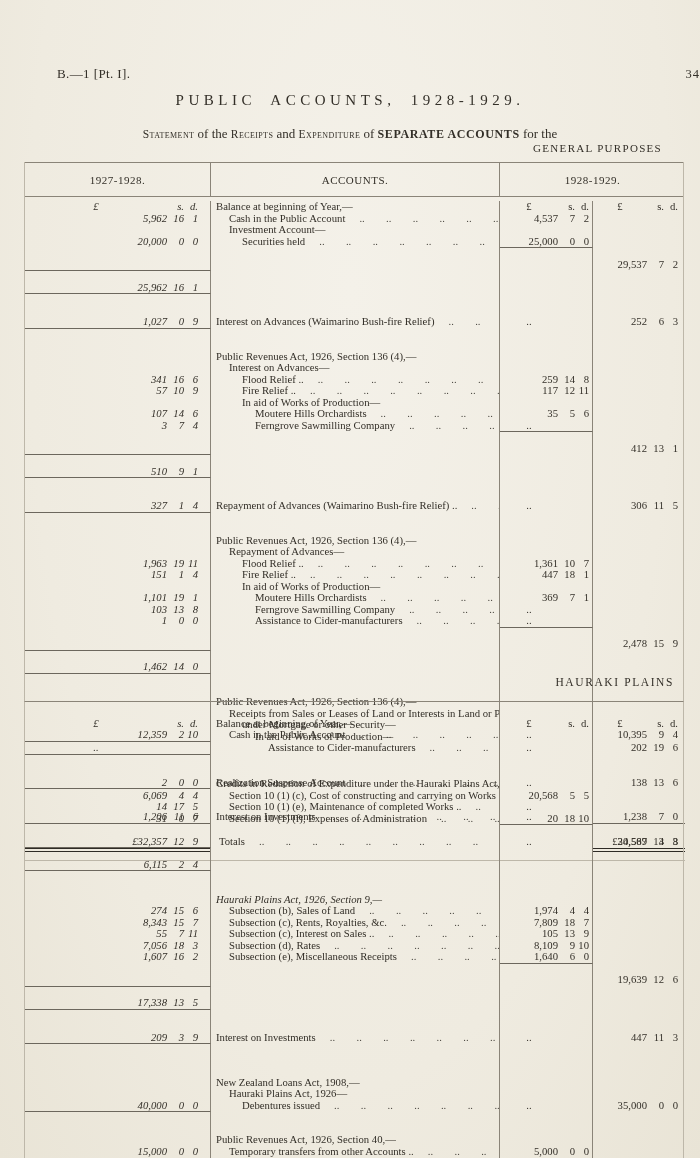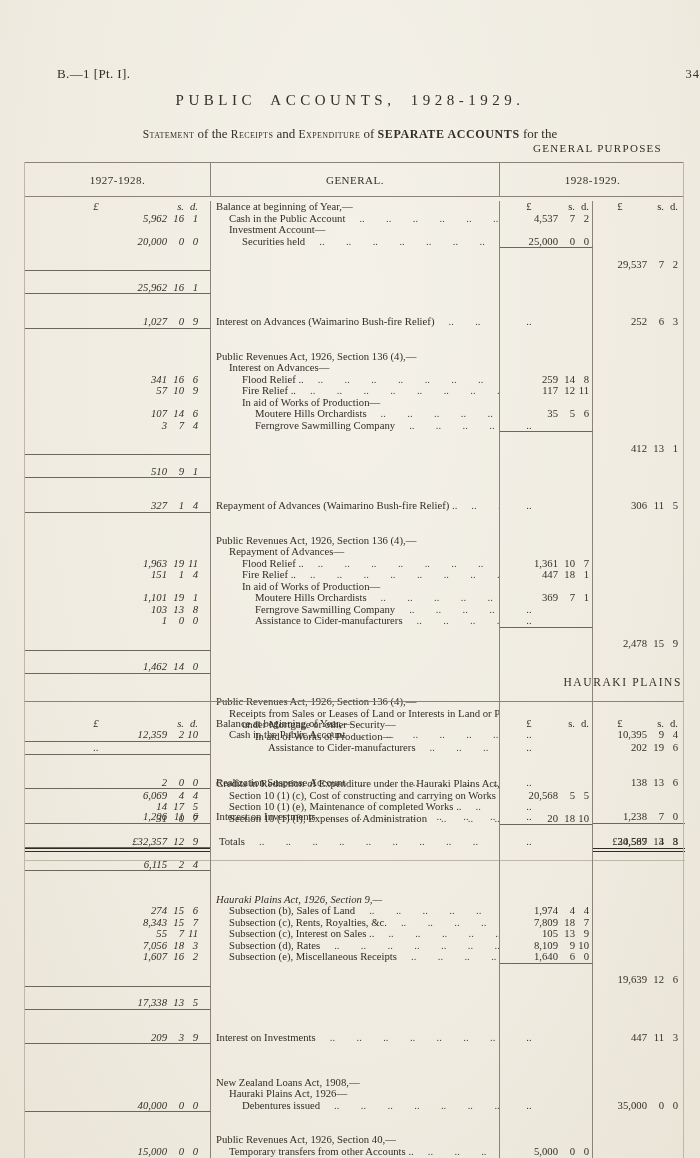--- a/index.html
+++ b/index.html
@@ -22,21 +22,21 @@
     background:radial-gradient(ellipse at 50% 25%, #f4f1e9 0%, #efebe0 65%, #e9e4d6 100%);
   }
   .doc-ref{position:absolute;top:66px;left:57px;font-size:13px;letter-spacing:.4px;}
   .page-num{position:absolute;top:67px;left:0;width:700px;text-align:right;font-size:12.5px;letter-spacing:1px;}
   .title{position:absolute;top:92px;left:0;width:700px;text-align:center;font-size:15px;letter-spacing:4.5px;word-spacing:7px;}
   .subtitle{position:absolute;top:126px;left:0;width:700px;text-align:center;font-size:11px;white-space:nowrap;}
   .seg-caps{font-variant:small-caps;letter-spacing:.4px;font-size:11.5px;}
   .seg-plain{font-size:13px;}
   .seg-bold{font-weight:700;font-size:12px;letter-spacing:.6px;}
   .continued{position:absolute;top:142px;left:0;width:662px;text-align:right;font-size:11px;letter-spacing:1.3px;}
-  .section2{position:absolute;top:676px;left:12px;width:670px;text-align:right;font-size:11.5px;letter-spacing:1.6px;}
+  .section2{position:absolute;top:676px;left:4px;width:670px;text-align:right;font-size:11.5px;letter-spacing:1.6px;}
 
   .tbl{position:absolute;left:24px;width:660px;border-left:1px solid var(--faint);border-right:1px solid var(--faint);}
   .tbl1{top:162px;}
   .tbl2{top:701px;border-top:1px solid var(--bd);}
   .thead{display:grid;grid-template-columns:186px 289px 185px;border-top:1px solid var(--bd);border-bottom:1px solid var(--bd);}
   .thead>div{padding:11px 2px 10px 2px;text-align:center;font-size:11px;letter-spacing:.5px;}
   .th-l,.th-m{border-right:1px solid var(--bd);}
   .tbody{padding-top:4px;}
 
   .row{display:grid;grid-template-columns:186px 289px 93px 92px;line-height:11.5px;font-size:10.7px;min-height:11.5px;}
@@ -70,21 +70,21 @@
 
   <div class="doc-ref">B.—1 [Pt. I].</div>
   <div class="page-num">34</div>
   <div class="title">PUBLIC ACCOUNTS, 1928-1929.</div>
   <div class="subtitle"><span class="seg-caps">Statement</span><span class="seg-plain"> of the </span><span class="seg-caps">Receipts</span><span class="seg-plain"> and </span><span class="seg-caps">Expenditure</span><span class="seg-plain"> of </span><span class="seg-bold">SEPARATE ACCOUNTS</span><span class="seg-plain"> for the</span></div>
   <div class="continued">GENERAL PURPOSES</div>
 
   <div class="tbl tbl1">
     <div class="thead">
       <div class="th-l">1927-1928.</div>
-      <div class="th-m">GENERAL.</div>
+      <div class="th-m">ACCOUNTS.</div>
       <div class="th-r">1928-1929.</div>
     </div>
     <div class="tbody">
         <div class="row ch">
           <div class="cl">
             <span class="amt">
               <span class="p">£</span>
               <span class="s">s.</span>
               <span class="dd">d.</span>
             </span>

